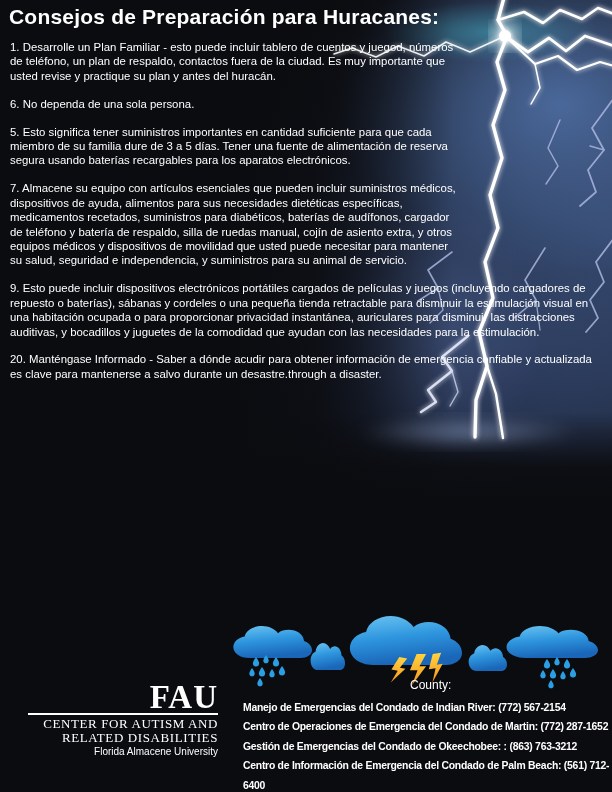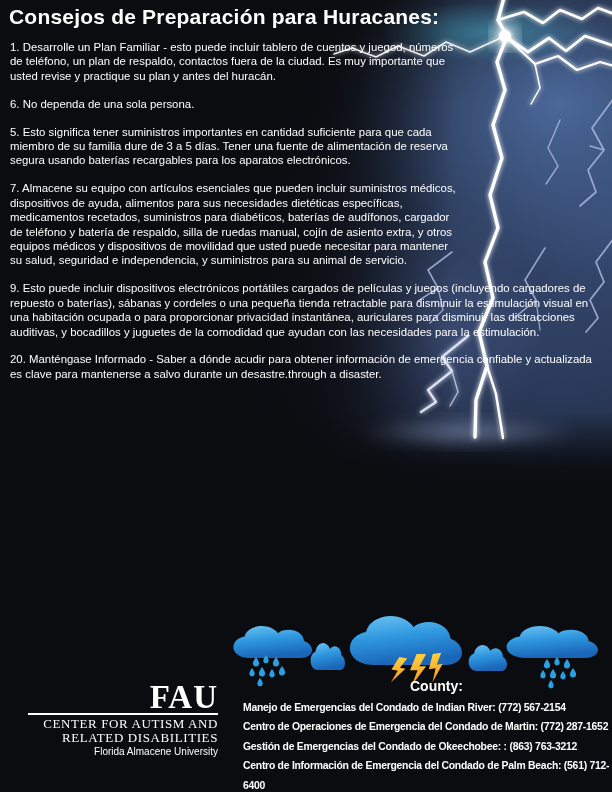--- a/index.html
+++ b/index.html
@@ -23,21 +23,21 @@
   .cloud-band{position:absolute;left:225px;top:610px;width:387px;height:82px;}
 
   .title{position:absolute;left:9px;top:5px;margin:0;color:#fff;
          font-size:21px;font-weight:bold;letter-spacing:.2px;}
   .tips{position:absolute;left:10px;top:40px;color:#fff;}
   .tip{margin:0 0 13.5px 0;font-size:11.4px;line-height:14.4px;}
   .tip.narrow{width:452px;}
   .tip.wide{width:597px;}
 
   .county-label{position:absolute;left:410px;top:678px;color:#fff;
-                font-size:14px;font-weight:bold;}
+                font-size:12px;font-weight:normal;}
   .contacts{position:absolute;left:243px;top:698px;color:#fff;
             font-size:10.4px;font-weight:bold;letter-spacing:-.25px;line-height:19.4px;}
 
   .logo{position:absolute;left:12px;top:682px;width:190px;color:#fff;text-align:right;margin-left:16px;}
   .logo-acronym{font-family:"Liberation Serif",serif;font-weight:bold;
                 font-size:33px;line-height:30px;letter-spacing:1px;}
   .logo-rule{border:0;border-top:2px solid #fff;margin:1px 0 2px 0;}
   .logo-line{font-family:"Liberation Serif",serif;font-size:13px;line-height:14px;letter-spacing:.6px;}
   .logo-sub{font-size:10px;line-height:11px;margin-top:1px;}
 </style>

